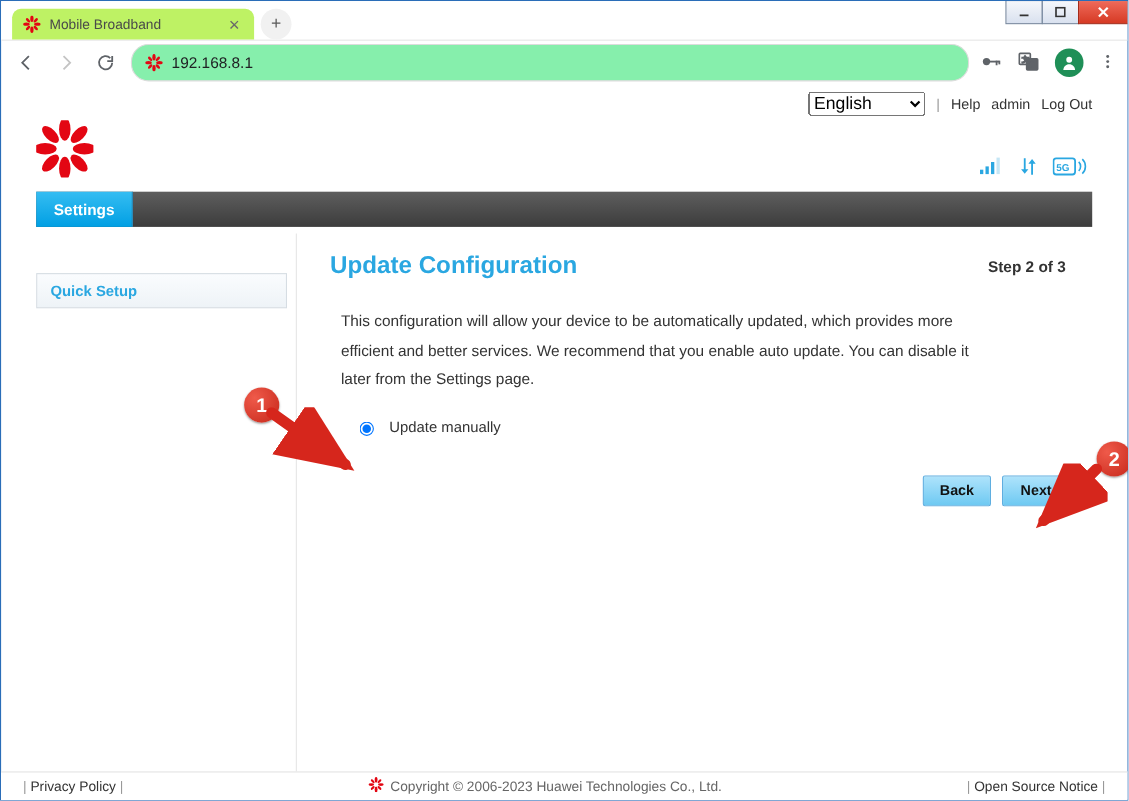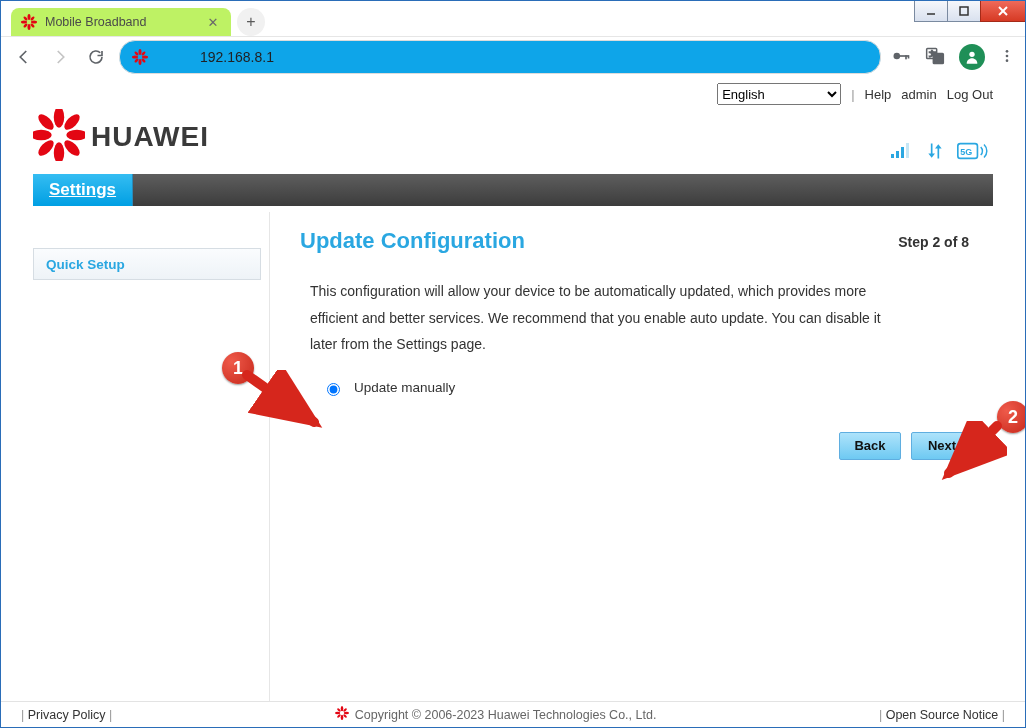--- a/index.html
+++ b/index.html
@@ -14,40 +14,40 @@
   .tabstrip { height:36px; background:#fff; display:flex; align-items:flex-end; padding-left:10px; padding-top:8px; border-bottom:1px solid #e6e6e6; }
   .tab { height:28px; min-width:220px; border-top-left-radius:8px; border-top-right-radius:8px; background:#bef264; display:flex; align-items:center; padding:0 10px; position:relative; color:#4a4a4a; }
   .tab .favicon { width:16px; height:16px; margin-right:8px; }
   .tab .tab-title { flex:1; font-size:12.5px; }
   .tab .tab-close { width:16px; height:16px; display:flex; align-items:center; justify-content:center; color:#6a6a6a; border-radius:8px; }
   .newtab { width:28px; height:28px; border-radius:14px; background:#f1f1f1; color:#5a5a5a; display:flex; align-items:center; justify-content:center; margin-left:6px; font-size:16px; }
   
   .toolbar { height:40px; display:flex; align-items:center; padding:0 10px; gap:10px; }
   .nav-btn { width:26px; height:26px; display:flex; align-items:center; justify-content:center; color:#5f6368; border-radius:13px; }
   .nav-btn.disabled { color:#bfbfbf; }
-  .omnibox { flex:1; height:30px; border:1px solid #dcdcdc; border-radius:16px; display:flex; align-items:center; padding:16px 12px; color:#202124; font-size:14px; background:#0ea5e9;gap:44px; }
+  .omnibox { flex:1; height:30px; border:1px solid #dcdcdc; border-radius:16px; display:flex; align-items:center; padding:16px 12px; color:#202124; font-size:14px; background:#86efac; }
   .omnibox .site-icon { width:16px; height:16px; margin-right:8px; }
   .right-icons { display:flex; align-items:center; gap:14px; color:#5f6368; }
   .avatar { width:26px; height:26px; border-radius:13px; background:#1f8f57; display:flex; align-items:center; justify-content:center; color:#fff; }
   
   .page { position:relative; height:calc(100% - 36px - 40px); overflow:auto; }
   .page-inner { width:960px; margin:6px auto 0 auto; }
   
   .top-links { display:flex; justify-content:flex-end; align-items:center; gap:10px; font-size:13px; color:#333; }
-  .top-links select { font-size:13px; height:22px; width:124px; }
+  .top-links select { font-size:16px; height:22px; width:106px; }
   .top-links a { color:#333; text-decoration:none; }
   .sep { color:#999; }
   
   .brand-row { display:flex; align-items:flex-end; justify-content:space-between; margin-top:4px; }
   .brand { display:flex; align-items:center; gap:6px; }
   .brand-name { font-size:28px; font-weight:700; letter-spacing:1px; color:#3a3a3a; }
   .status-icons { display:flex; gap:12px; color:#2aa7e1; }
   
   .navbar { height:32px; background:linear-gradient(#5e5e5e,#3c3c3c); margin-top:10px; display:flex; align-items:stretch; }
-  .nav-tab { background:linear-gradient(#35bdf2,#009fe3); color:#fff; font-weight:bold; font-size:17px; padding:0 16px; display:flex; align-items:center; border-right:1px solid #2a8ab8;text-decoration:underline; }
+  .nav-tab { background:linear-gradient(#35bdf2,#009fe3); color:#fff; font-weight:bold; font-size:14px; padding:0 16px; display:flex; align-items:center; border-right:1px solid #2a8ab8; }
   
   .main { display:flex; margin-top:6px; min-height:500px; }
   .sidebar { width:236px; padding-right:8px; }
   .side-item { height:32px; border:1px solid #d6dde3; background:linear-gradient(#fafcfe,#eef3f7); color:#2aa7e1; font-weight:bold; font-size:13.5px; display:flex; align-items:center; padding:0 12px;margin-top:36px; }
   .content { flex:1; border-left:1px solid #e6e6e6; padding:10px 20px 20px 30px; position:relative; }
   h1.title { color:#2aa7e1; font-size:22px; font-weight:bold; margin:6px 0 4px 0; }
   .step { position:absolute; right:24px; top:22px; font-weight:bold; font-size:14px; }
   .desc { font-size:14px; line-height:1.9; margin:24px 0 18px 10px; max-width:580px; color:#333; }
   .radio-row { display:flex; align-items:center; margin:14px 0 14px 22px; font-size:13.5px; color:#333; }
   .radio-row input { margin-right:14px; }
@@ -191,21 +191,20 @@
                   <ellipse cx="16" cy="27" rx="3.2" ry="6.5"></ellipse>
                   <ellipse cx="5" cy="16" rx="6.5" ry="3.2"></ellipse>
                   <ellipse cx="27" cy="16" rx="6.5" ry="3.2"></ellipse>
                   <ellipse cx="8" cy="8" rx="6" ry="3" transform="rotate(45 8 8)"></ellipse>
                   <ellipse cx="24" cy="24" rx="6" ry="3" transform="rotate(45 24 24)"></ellipse>
                   <ellipse cx="24" cy="8" rx="6" ry="3" transform="rotate(-45 24 8)"></ellipse>
                   <ellipse cx="8" cy="24" rx="6" ry="3" transform="rotate(-45 8 24)"></ellipse>
                 </g>
               </svg>
           </span>
-          <span class="brand-name">HUAWEI</span>
         </div>
         <div class="status-icons">
           <span><svg width="22" height="18" viewBox="0 0 22 18">
                 <rect x="0" y="13" width="3" height="4" fill="#2aa7e1"></rect>
                 <rect x="5" y="10" width="3" height="7" fill="#2aa7e1"></rect>
                 <rect x="10" y="6" width="3" height="11" fill="#2aa7e1"></rect>
                 <rect x="15" y="2" width="3" height="15" fill="#c5e6f5"></rect>
               </svg></span>
           <span><svg width="20" height="20" viewBox="0 0 24 24" fill="#2aa7e1">
                 <path d="M7 3l0 12-3 0 4 5 4-5-3 0 0-12z"></path>
@@ -225,21 +224,21 @@
         <div class="nav-tab">Settings</div>
       </div>
 
       <div class="main">
         <div class="sidebar">
           <div class="side-item">Quick Setup</div>
         </div>
 
         <div class="content">
           <h1 class="title">Update Configuration</h1>
-          <div class="step">Step 2 of 8</div>
+          <div class="step">Step 2 of 3</div>
 
           <div class="desc">This configuration will allow your device to be automatically updated, which provides more efficient and better services. We recommend that you enable auto update. You can disable it later from the Settings page.</div>
 
 
           <label class="radio-row" style="margin-top:22px;">
             <input type="radio" name="upd" checked="" style="">
             <span>Update manually</span>
           </label>
 
           <div class="btn-row">

